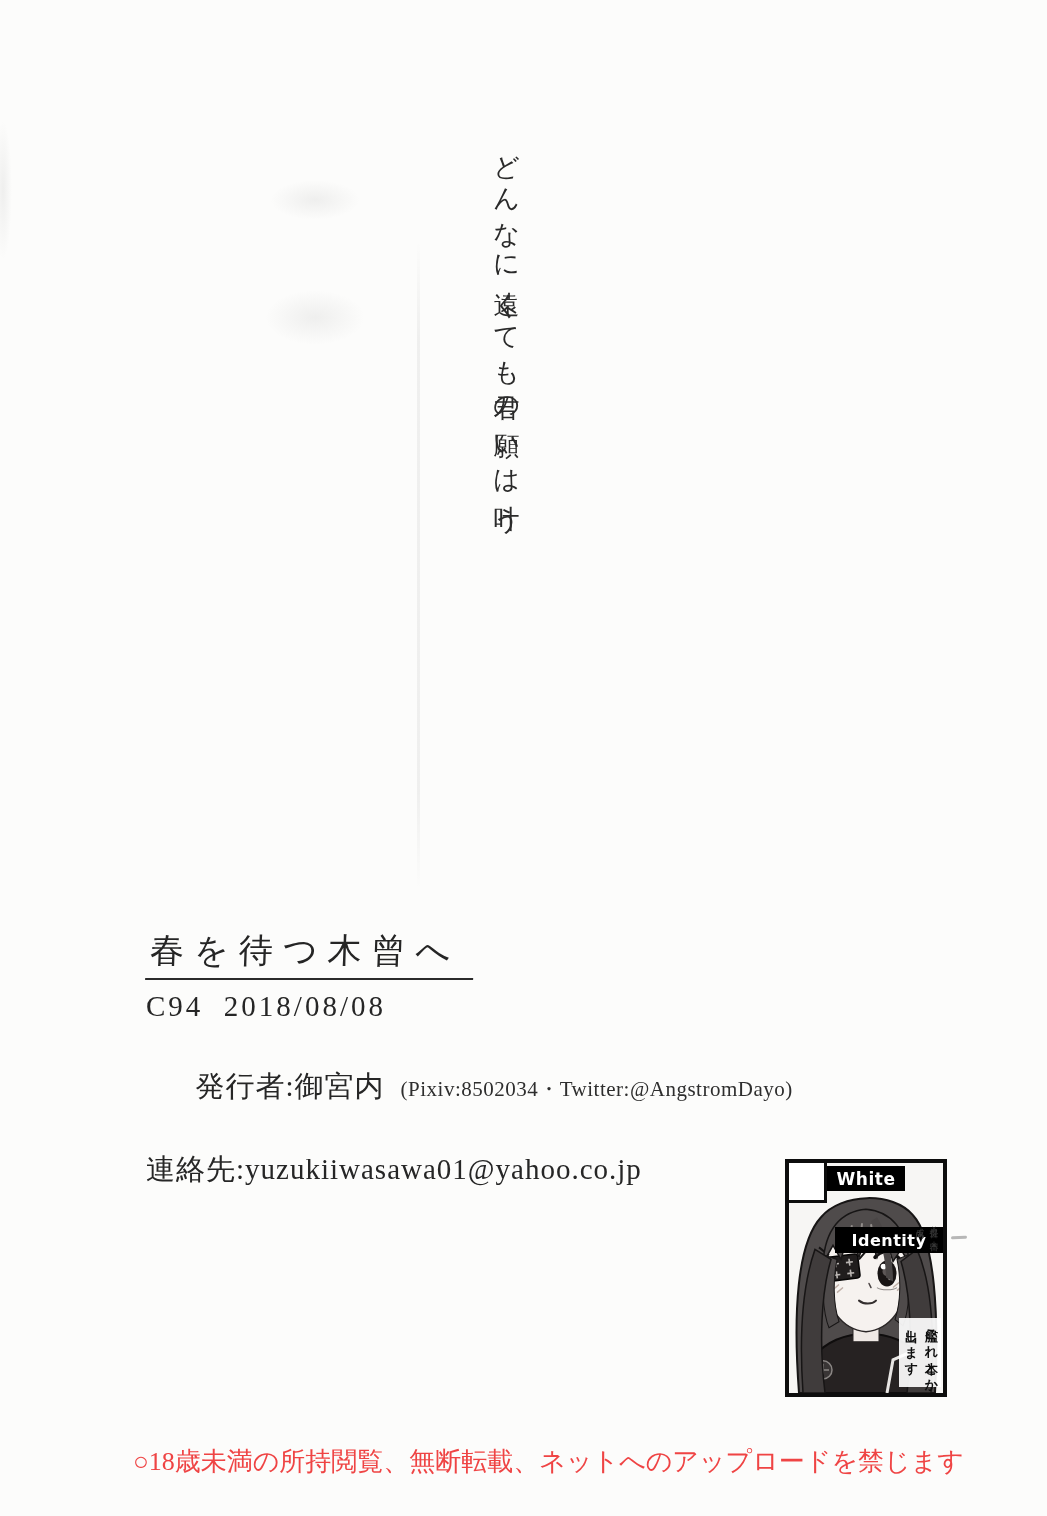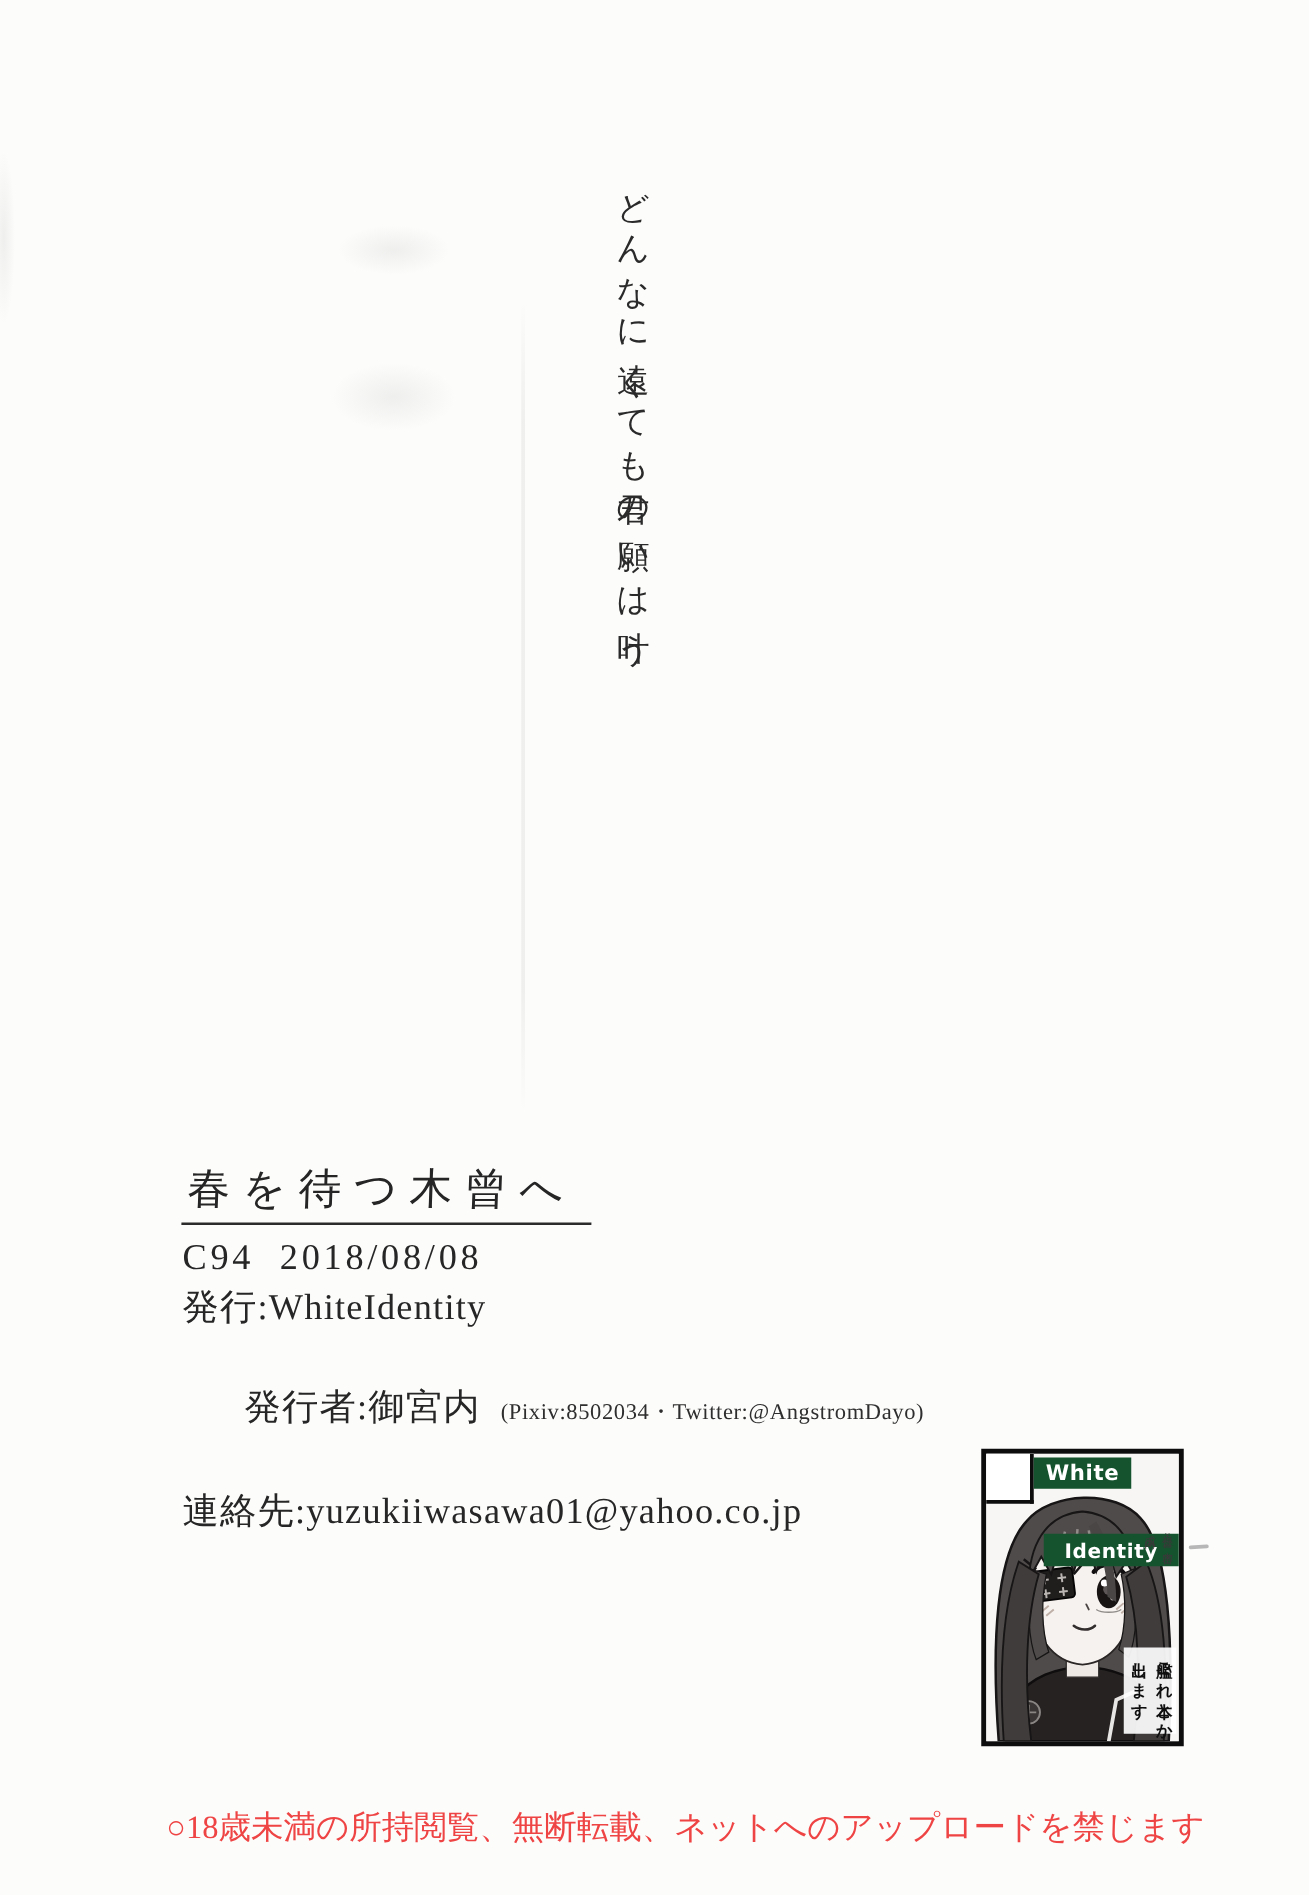--- a/index.html
+++ b/index.html
@@ -78,21 +78,21 @@
   }
   .colophon-line {
     font-size: 29px;
     line-height: 40px;
     letter-spacing: 1px;
     white-space: pre;
     color: #262626;
   }
   .colophon-line.event { letter-spacing: 3px; }
   .author-social {
-    font-size: 18px;
+    font-size: 21px;
     letter-spacing: 0.5px;
     margin-left: 16px;
     color: #2e2e2e;
   }
 
   
   .circle-cut {
     position: absolute;
     left: 785px;
     top: 1159px;
@@ -114,21 +114,21 @@
     top: 0;
     width: 38px;
     height: 40px;
     box-sizing: border-box;
     background: #ffffff;
     border-right: 3px solid #0d0d0d;
     border-bottom: 3px solid #0d0d0d;
   }
   .cut-banner-row {
     position: absolute;
-    background: #14532d;
+    background: #000000;
     color: #ffffff;
     font-family: "DejaVu Sans", "Liberation Sans", sans-serif;
     font-weight: 700;
     display: flex;
     align-items: center;
     justify-content: center;
   }
   .cut-banner-row.row1 {
     left: 38px; top: 3px; width: 78px; height: 25px;
     font-size: 17px; letter-spacing: 0.5px;
@@ -187,21 +187,20 @@
   <div class="smudge s3"></div>
   <div class="dash-artifact"></div>
 
   <div class="vertical-quote">どんなに遠くても君の願いは叶う</div>
 
   <div class="colophon">
     <div>
       <span class="colophon-title">春を待つ木曾へ</span>
     </div>
     <div class="colophon-line event">C94  2018/08/08</div>
-    <div class="colophon-line">発行:WhiteIdentity</div>
     <div class="colophon-line">
       <span>発行者:御宮内</span><span class="author-social">(Pixiv:8502034・Twitter:@AngstromDayo)</span>
     </div>
     <div class="colophon-line">連絡先:yuzukiiwasawa01@yahoo.co.jp</div>
   </div>
 
   <div class="circle-cut">
     <svg class="cut-art" viewBox="0 0 154 229" preserveAspectRatio="none" xmlns="http://www.w3.org/2000/svg">
       <rect width="154" height="229" fill="#f7f6f4"></rect>
 

